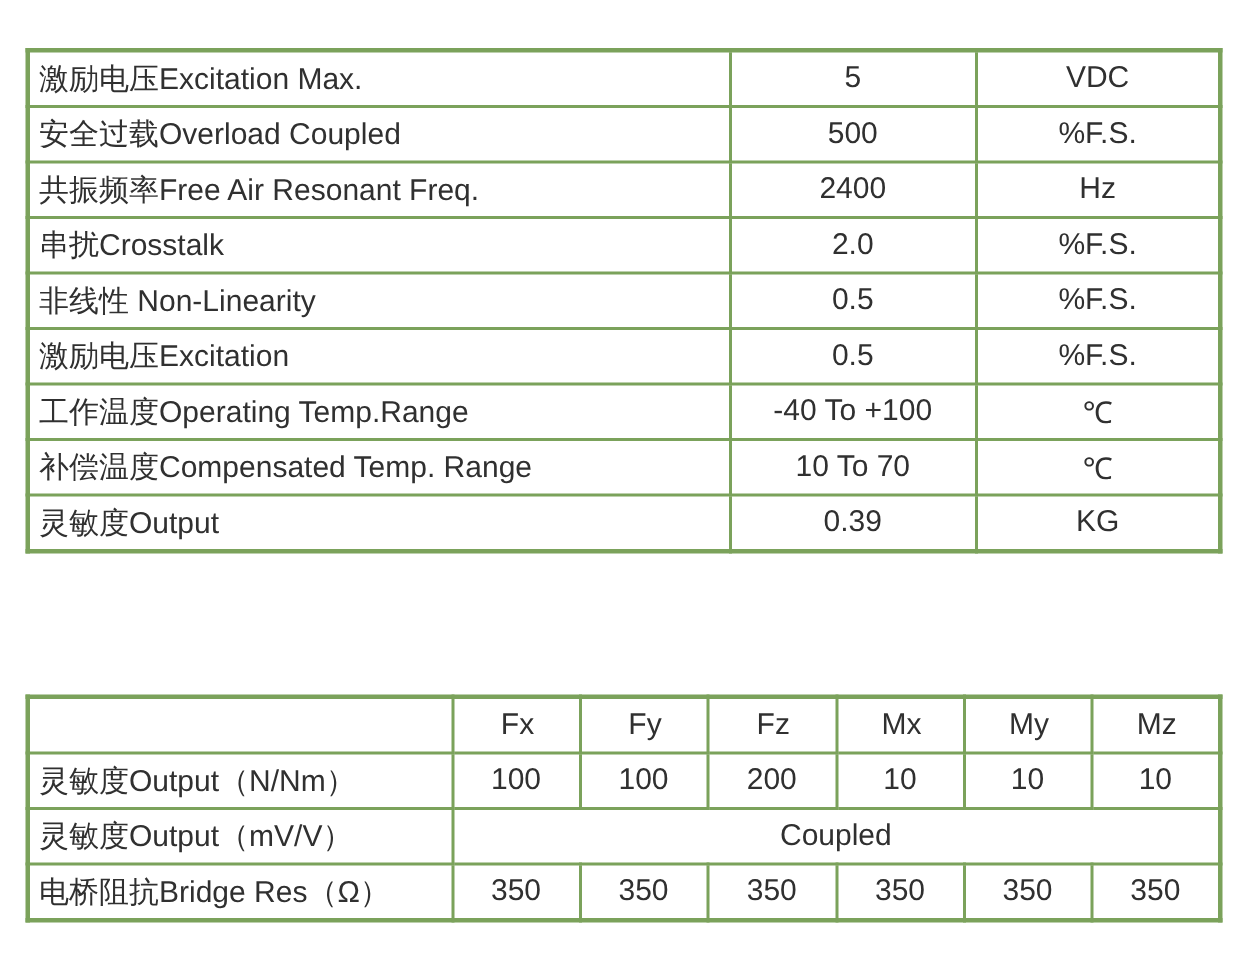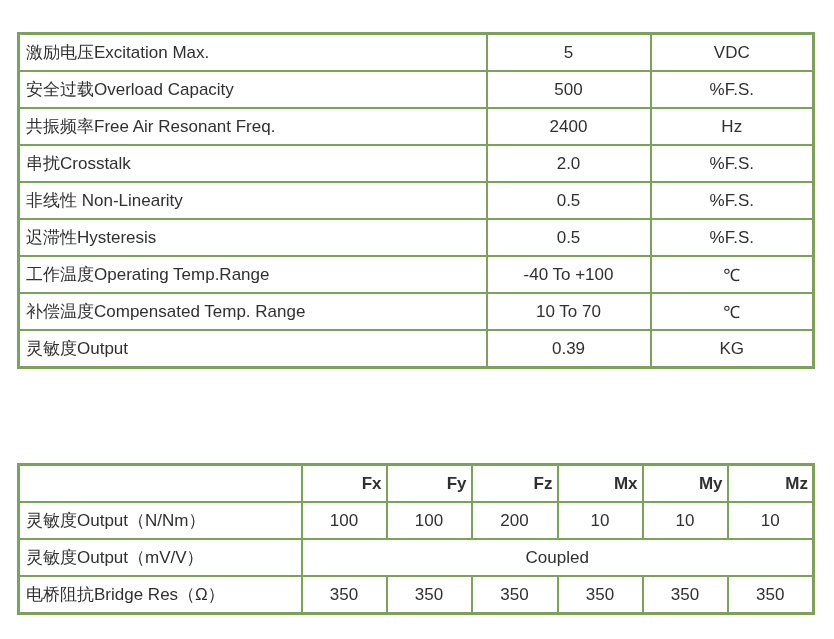--- a/index.html
+++ b/index.html
@@ -20,73 +20,73 @@
     position:absolute;
     left:17px;
     width:795px;
     background:#ffffff;
     border:3px solid var(--green);
   }
   .spec-table{top:32px;}
   .axis-table{top:463px;}
   td,th{
     border:2px solid var(--green);
-    font-size:17px;
+    font-size:20px;
     font-weight:normal;
     height:35px;
     padding:0 4px 0 6px;
     white-space:nowrap;
     overflow:hidden;
   }
   td.center,th.center{
     text-align:center;
     padding:0 2px;
   }
   th.axis-head{
-    font-weight:bold;
-    text-align:right;
+    font-weight:normal;
+    text-align:center;
   }
 </style>
 </head>
 <body>
 
 <table class="spec-table">
   <colgroup>
       <col style="width:468px">
       <col style="width:164px">
       <col style="width:163px">
     </colgroup>
   <tbody>
     <tr>
       <td>激励电压Excitation Max.</td>
       <td class="center">5</td>
       <td class="center">VDC</td>
     </tr>
     <tr>
-      <td>安全过载Overload Capacity</td>
+      <td>安全过载Overload Coupled</td>
       <td class="center">500</td>
       <td class="center">%F.S.</td>
     </tr>
     <tr>
       <td>共振频率Free Air Resonant Freq.</td>
       <td class="center">2400</td>
       <td class="center">Hz</td>
     </tr>
     <tr>
       <td>串扰Crosstalk</td>
       <td class="center">2.0</td>
       <td class="center">%F.S.</td>
     </tr>
     <tr>
       <td>非线性 Non-Linearity</td>
       <td class="center">0.5</td>
       <td class="center">%F.S.</td>
     </tr>
     <tr>
-      <td>迟滞性Hysteresis</td>
+      <td>激励电压Excitation</td>
       <td class="center">0.5</td>
       <td class="center">%F.S.</td>
     </tr>
     <tr>
       <td>工作温度Operating Temp.Range</td>
       <td class="center">-40 To +100</td>
       <td class="center">℃</td>
     </tr>
     <tr>
       <td>补偿温度Compensated Temp. Range</td>

